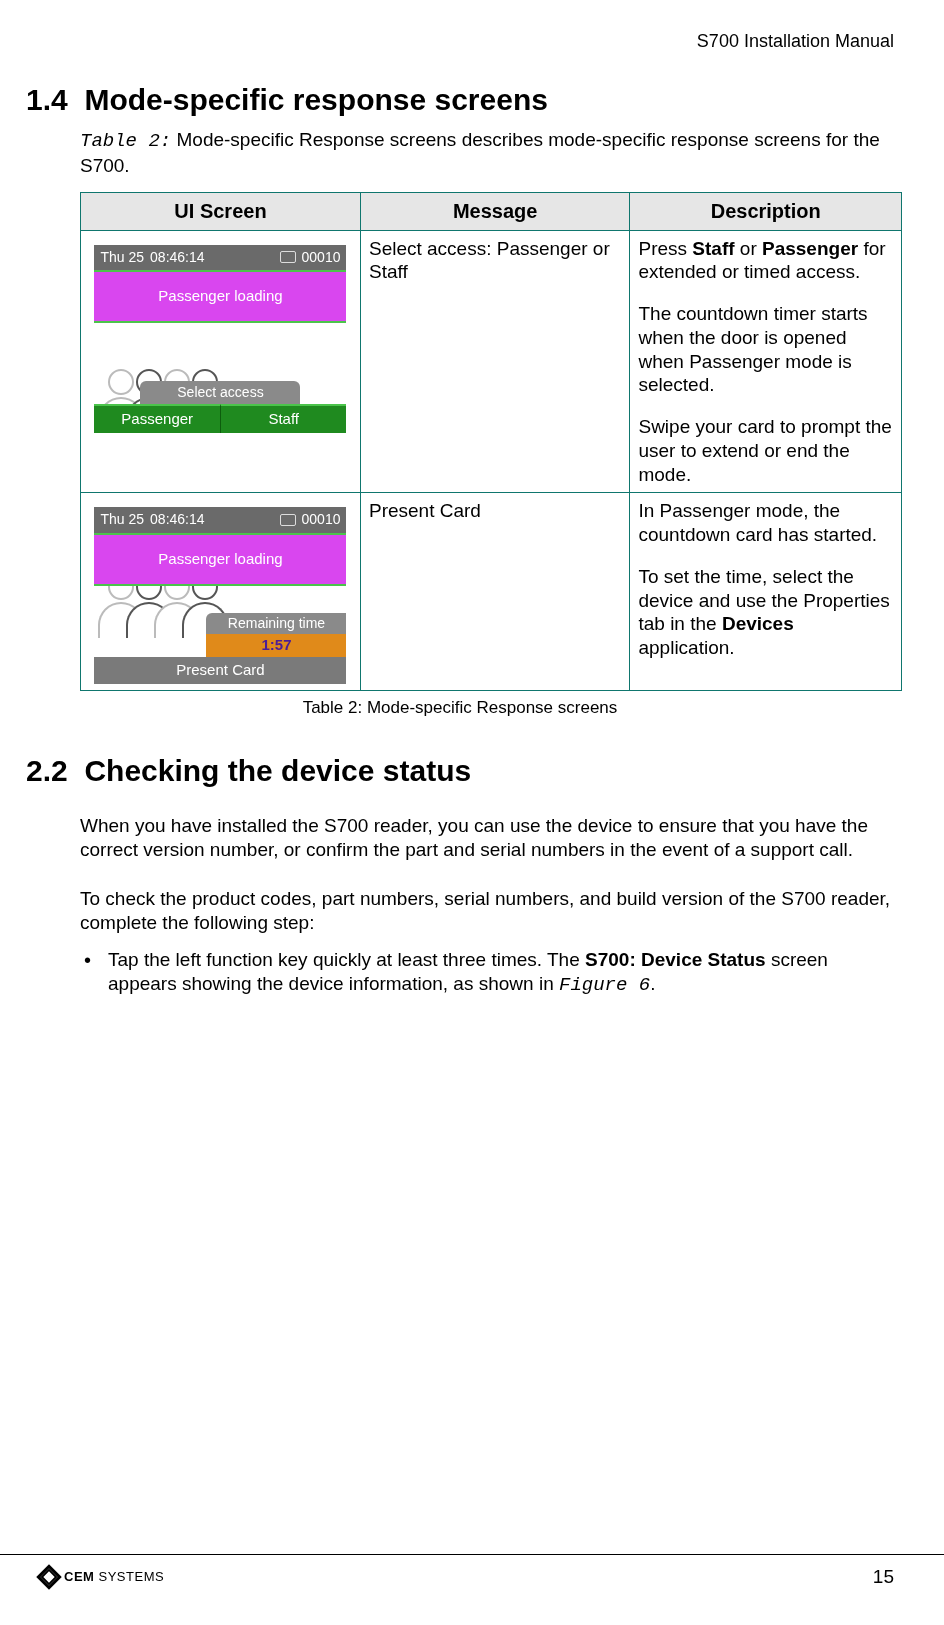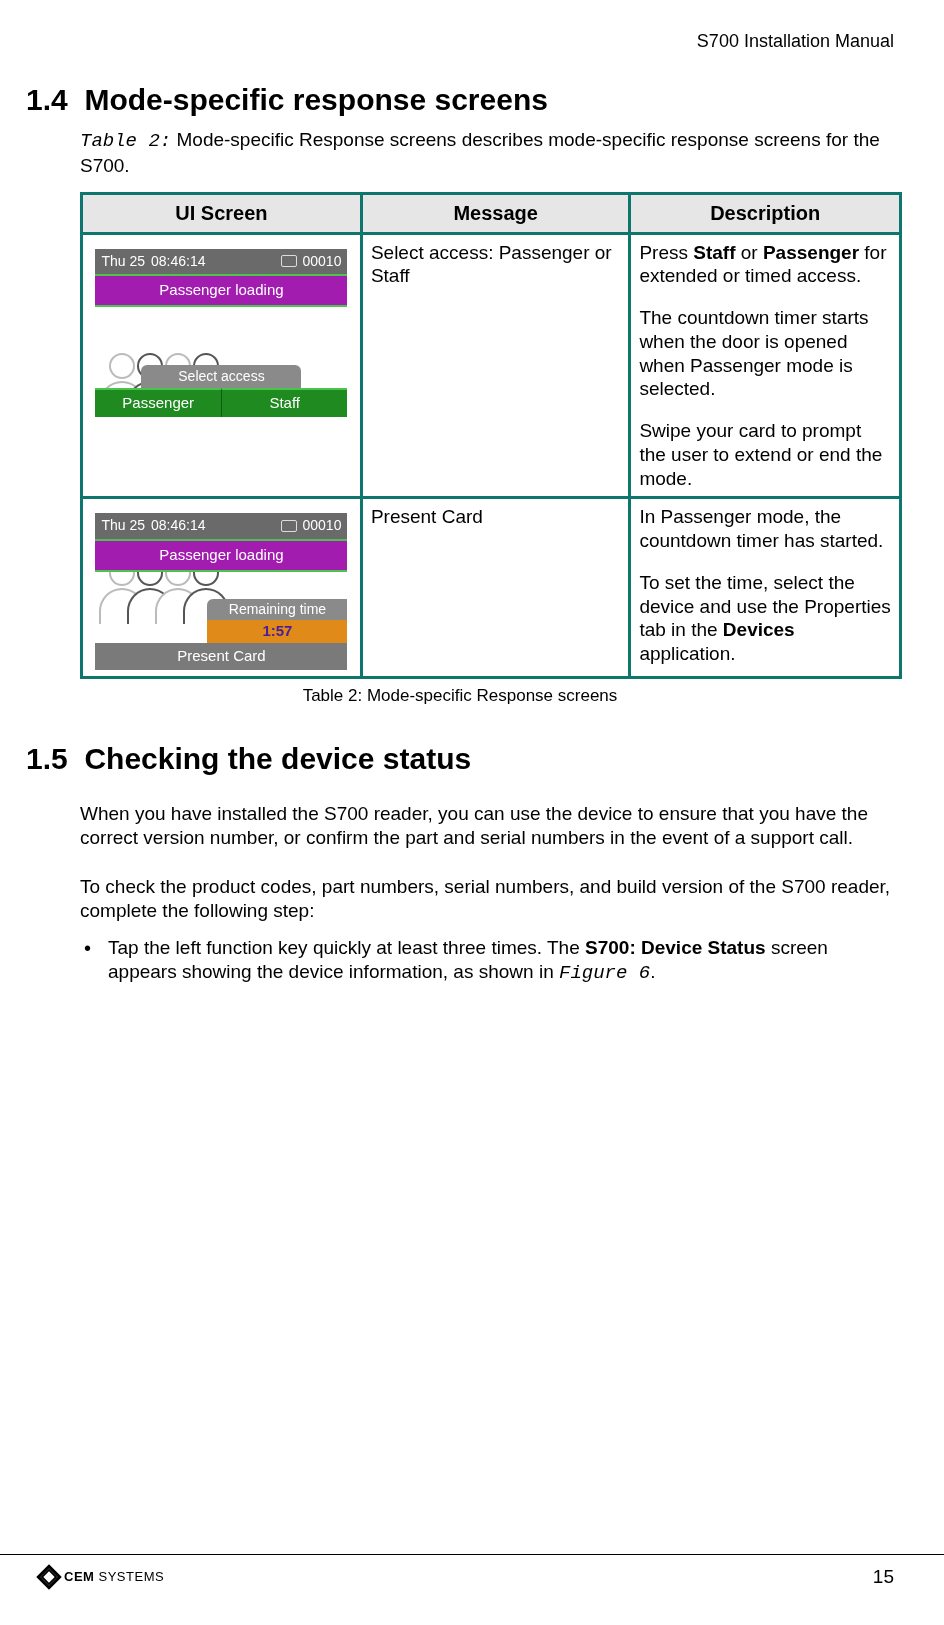--- a/index.html
+++ b/index.html
@@ -31,21 +31,21 @@
     margin-bottom: 14px;
   }
   .section-intro em { font-style: italic; }
   table.resp {
     border-collapse: collapse;
     width: 822px;
     margin-left: 54px;
     margin-bottom: 6px;
   }
   table.resp th, table.resp td {
-    border: 3px solid #0f766e;
+    border: 1px solid #0f766e;
     vertical-align: top;
     text-align: left;
   }
   table.resp th {
     background: #e6e6e6;
     font-weight: bold;
     text-align: center;
     padding: 6px 4px;
     font-size: 20px;
   }
@@ -96,25 +96,25 @@
     gap: 6px;
     padding: 4px 6px;
     font-size: 14px;
   }
   .ui-statusbar .spacer { flex: 1; }
   .ui-statusbar .mon-icon {
     width: 16px; height: 12px; border: 1.5px solid #ddd; border-radius: 2px;
     display: inline-block; position: relative;
   }
   .ui-greenbar {
-    background: #a21caf;
+    background: #d946ef;
     border-top: 2px solid #4bc44b;
     border-bottom: 2px solid #4bc44b;
     text-align: center;
-    padding: 5px 0;
+    padding: 15px 0;
     font-size: 15px;
   }
   .ui-body {
     background: #fff;
     height: 110px;
     position: relative;
     overflow: hidden;
   }
   .crowd {
     position: absolute;
@@ -318,32 +318,32 @@
               <div class="overlay-bottom">
                 <div class="timer-pill">Remaining time</div>
                 <div class="timer-val">1:57</div>
                 <div class="present-bar">Present Card</div>
               </div>
             </div>
           </div>
         </td>
         <td class="col-msg">Present Card</td>
         <td class="col-desc desc">
-          <p>In Passenger mode, the countdown timer has started.</p>
+          <p>In Passenger mode, the countdown card has started.</p>
           <p>
             <span>To set the time, select the device and use the Properties tab in the </span><strong>Devices</strong><span> application.</span>
           </p>
         </td>
       </tr>
     </tbody>
   </table>
   <div class="table-caption">Table 2: Mode-specific Response screens</div>
 
   <h2 class="section">
-    <span>1.5</span>&nbsp;
+    <span>2.2</span>&nbsp;
     <span>Checking the device status</span>
   </h2>
 
   <p class="body-para">When you have installed the S700 reader, you can use the device to ensure that you have the correct version number, or confirm the part and serial numbers in the event of a support call.</p>
   <p class="body-para">To check the product codes, part numbers, serial numbers, and build version of the S700 reader, complete the following step:</p>
 
   <ul class="bullets">
     <li>
       <span>Tap the left function key quickly at least three times. The </span><strong>S700: Device Status</strong><span> screen appears showing the device information, as shown in </span><em>Figure 6</em><span>.</span>
     </li>

